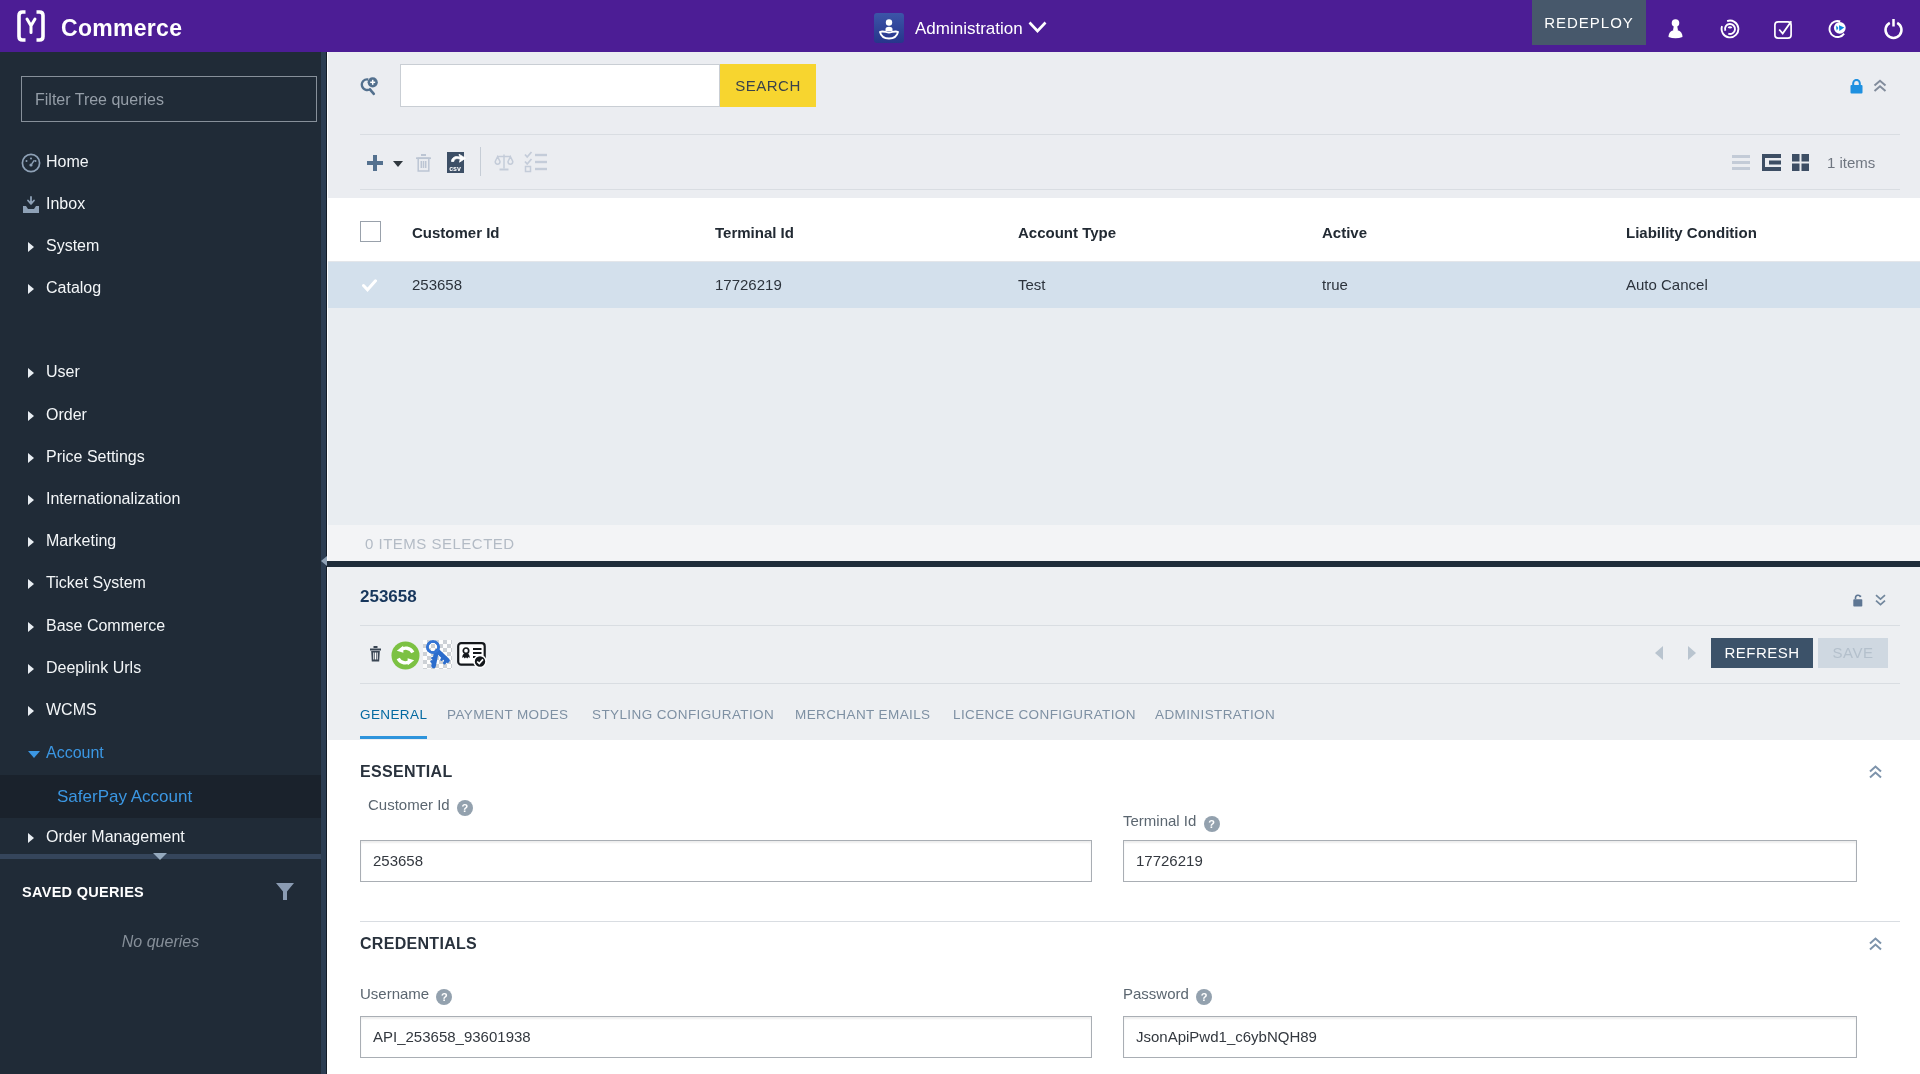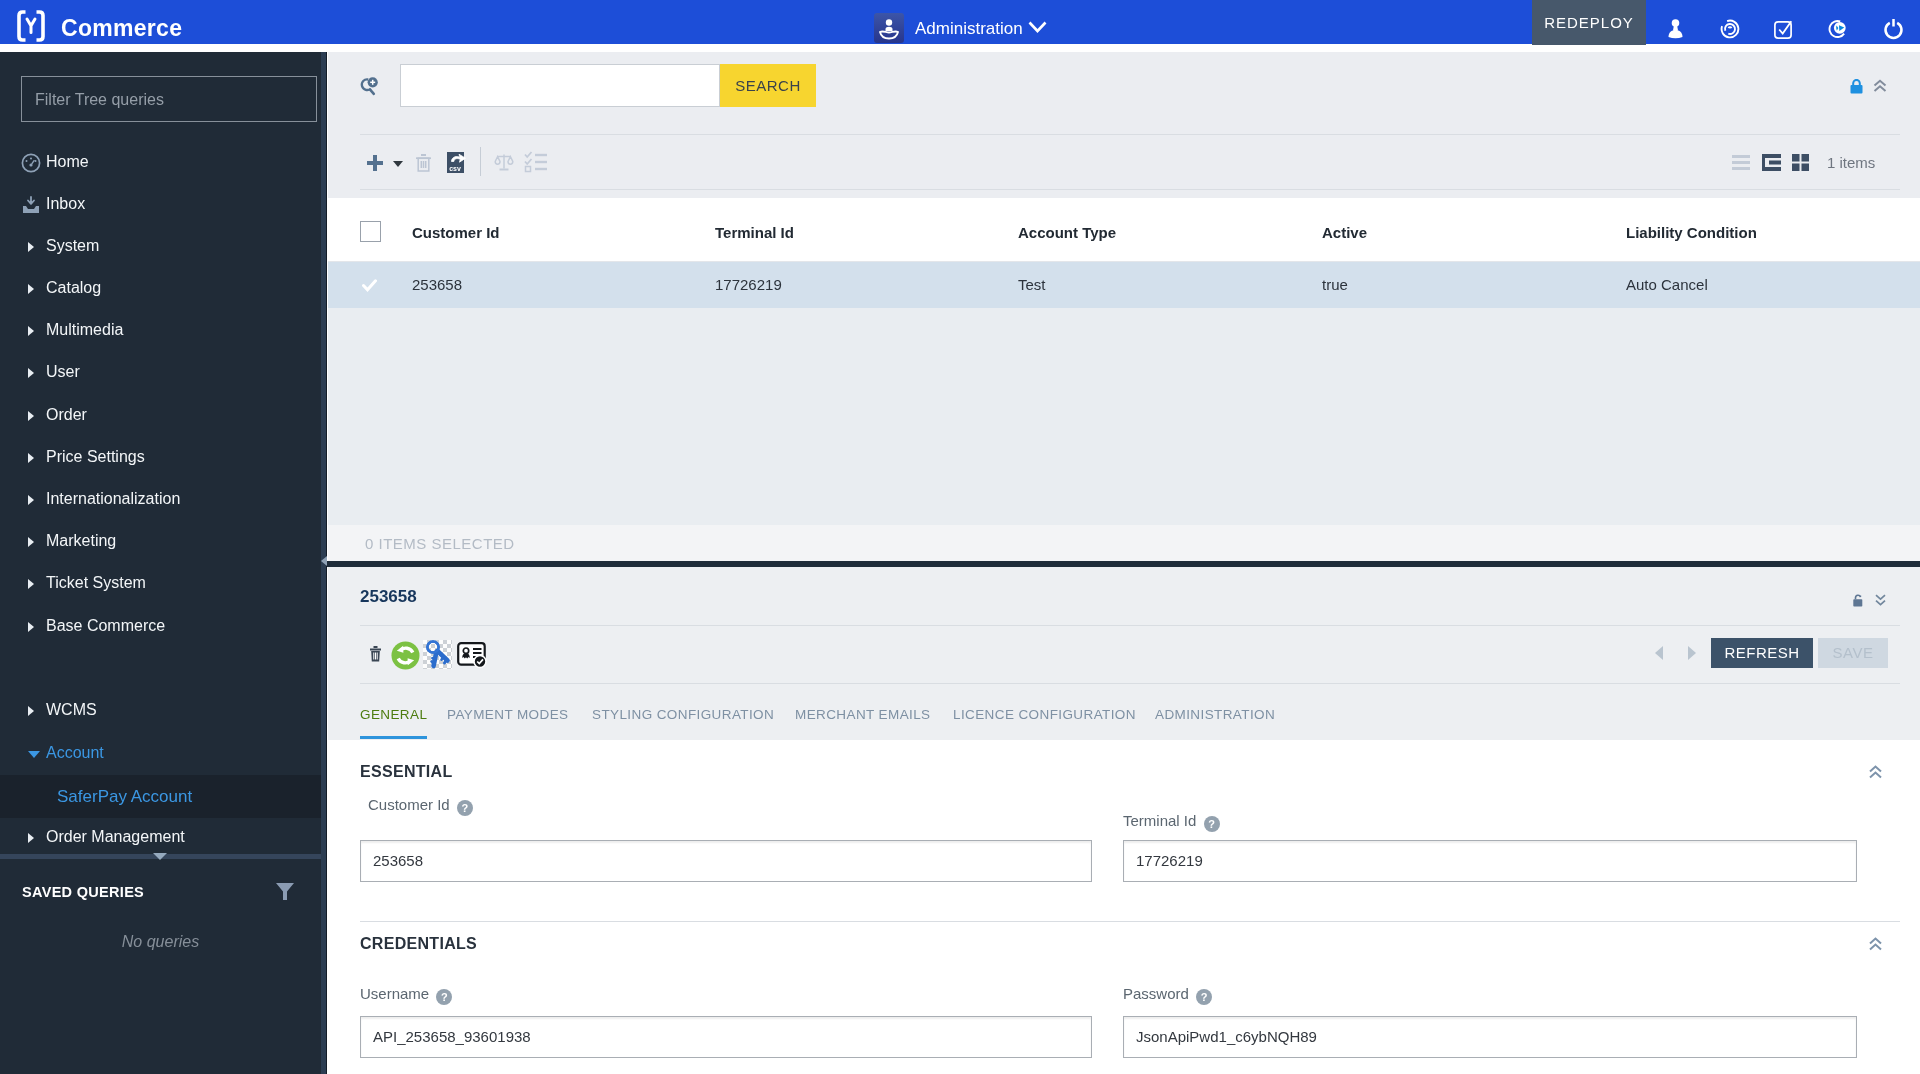--- a/index.html
+++ b/index.html
@@ -1,21 +1,21 @@
 <!DOCTYPE html>
 <html><head>
 <meta charset="utf-8">
 <style>
 * { margin:0; padding:0; box-sizing:border-box; }
 html,body { width:1920px; height:1074px; overflow:hidden; }
 body { font-family:"Liberation Sans", sans-serif; position:relative; background:#fff; }
 .abs { position:absolute; }
 
 
-#topbar { position:absolute; left:0; top:0; width:1920px; height:44px; background:#1d4ed8; }
+#topbar { position:absolute; left:0; top:0; width:1920px; height:52px; background:#4c1d95; }
 #logo { position:absolute; left:17px; top:10px; color:#fff; }
 #logotext { position:absolute; left:61px; top:15px; font-size:23px; font-weight:bold; color:#fff; letter-spacing:0.3px; }
 #adminbox { position:absolute; left:874px; top:13px; width:30px; height:30px; border-radius:3px;
   background:linear-gradient(180deg,#3c55a8 0%,#27358b 100%); }
 #admintext { position:absolute; left:915px; top:19px; font-size:17px; color:#fff; }
 #redeploy { position:absolute; left:1532px; top:0; width:114px; height:45px; background:#47586b;
   color:#fff; font-size:15px; letter-spacing:1px; text-align:center; line-height:45px; }
 
 
 #sidebar { position:absolute; left:0; top:52px; width:321px; height:1022px; background:#202b37; }
@@ -57,21 +57,21 @@
 #itemsbar span { position:absolute; left:37px; top:10px; font-size:15px; color:#b3bbc5; letter-spacing:0.5px; }
 #darkbar { position:absolute; left:-7px; top:509px; width:1599px; height:6px; background:#1f2c3a; }
 
 #panel { position:absolute; left:0; top:515px; width:1592px; height:173px; background:#edeff2; }
 #paneltitle { position:absolute; left:32px; top:20px; font-size:17px; font-weight:bold; color:#17365c; }
 #refreshbtn { position:absolute; left:1383px; top:71px; width:102px; height:30px; background:#3c5269; color:#fff;
   font-size:15px; text-align:center; line-height:30px; letter-spacing:0.5px; }
 #savebtn { position:absolute; left:1490px; top:71px; width:70px; height:30px; background:#cfd8e1; color:#b4c0cc;
   font-size:15px; text-align:center; line-height:30px; letter-spacing:0.5px; }
 .tab { position:absolute; top:140px; font-size:13.5px; color:#7e90a3; letter-spacing:0.4px; }
-#tabgen { color:#4d7c0f; border-bottom:3px solid #2e94dc; padding-bottom:14px; }
+#tabgen { color:#0369a1; border-bottom:3px solid #2e94dc; padding-bottom:14px; }
 
 #formarea { position:absolute; left:0; top:688px; width:1592px; height:334px; background:#fff; }
 .secthead { position:absolute; left:32px; font-size:16px; font-weight:bold; color:#29323d; letter-spacing:0.3px; }
 .flabel { position:absolute; font-size:15px; color:#5b6670; }
 .finput { position:absolute; height:42px; background:#fff; border:1px solid #a9aeb4; font-size:15px; color:#33383f;
   line-height:40px; padding-left:12px; box-shadow:inset 0 2px 2px rgba(0,0,0,0.07); }
 .qm { display:inline-block; width:16px; height:16px; border-radius:50%; background:#93a1ae; color:#fff;
   font-size:11px; font-weight:bold; text-align:center; line-height:16px; vertical-align:-2px; margin-left:3px; }
 .chev2 { left:1540px; }
 #keybg { background-image:conic-gradient(#cdd1d6 25%, #fdfdfd 25% 50%, #cdd1d6 50% 75%, #fdfdfd 75%); background-size:8px 8px; }
@@ -289,24 +289,20 @@
     <span class="lbl">Inbox</span>
     </div>
   <div class="navitem" style="top:174px;">
       <span class="tri"></span>
       <span class="lbl">System</span>
     </div>
   <div class="navitem" style="top:216px;">
       <span class="tri"></span>
       <span class="lbl">Catalog</span>
     </div>
-  <div class="navitem" style="top:258px;">
-      <span class="tri"></span>
-      <span class="lbl">Multimedia</span>
-    </div>
   <div class="navitem" style="top:300px;">
       <span class="tri"></span>
       <span class="lbl">User</span>
     </div>
   <div class="navitem" style="top:343px;">
       <span class="tri"></span>
       <span class="lbl">Order</span>
     </div>
   <div class="navitem" style="top:385px;">
       <span class="tri"></span>
@@ -320,20 +316,24 @@
       <span class="tri"></span>
       <span class="lbl">Internationalization</span>
     </div>
   <div class="navitem" style="top:511px;padding-left:40px;">
       <span class="tri"></span>
       <span class="lbl">Ticket System</span>
     </div>
   <div class="navitem" style="top:554px;">
       <span class="tri"></span>
       <span class="lbl">Base Commerce</span>
+    </div>
+  <div class="navitem" style="top:596px;">
+      <span class="tri"></span>
+      <span class="lbl">Deeplink Urls</span>
     </div>
   <div class="navitem" style="top:638px;">
       <span class="tri"></span>
       <span class="lbl">WCMS</span>
     </div>
   <div class="navitem" style="top:681px; color:#3b97e3;">
       <span class="tri tri-down"></span>
       <span class="lbl">Account</span>
     </div>
   <div id="saferband">

